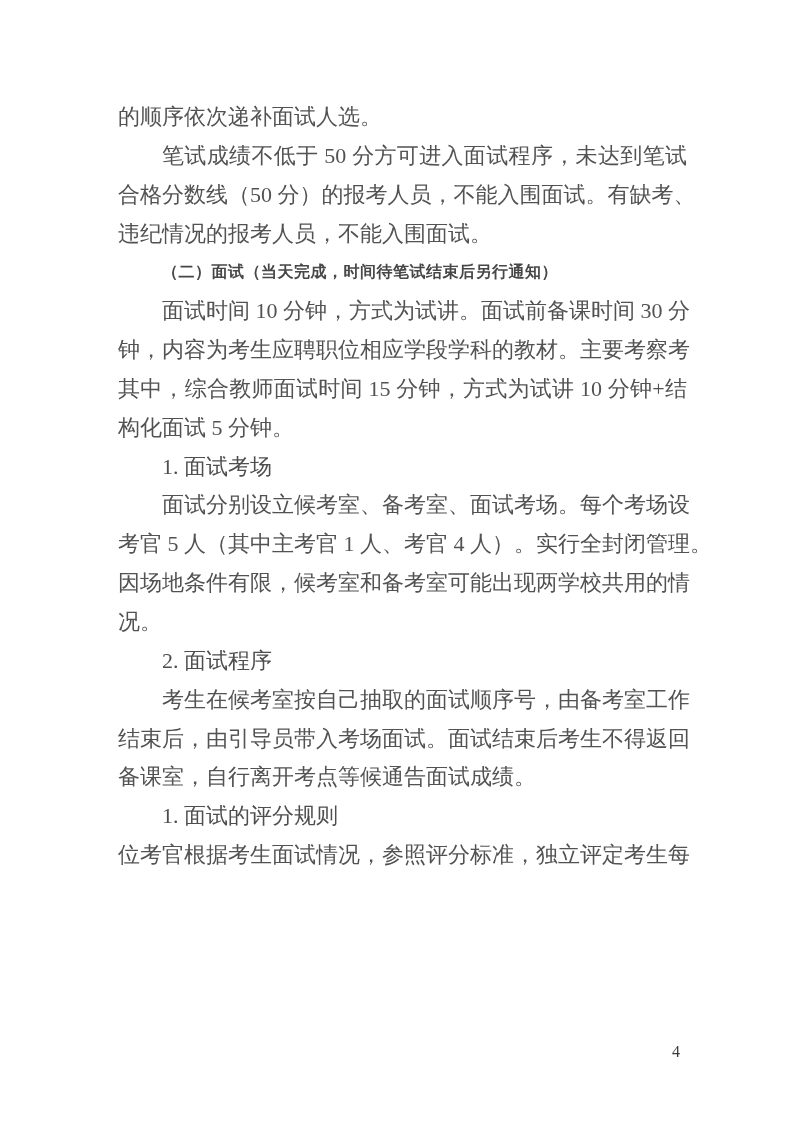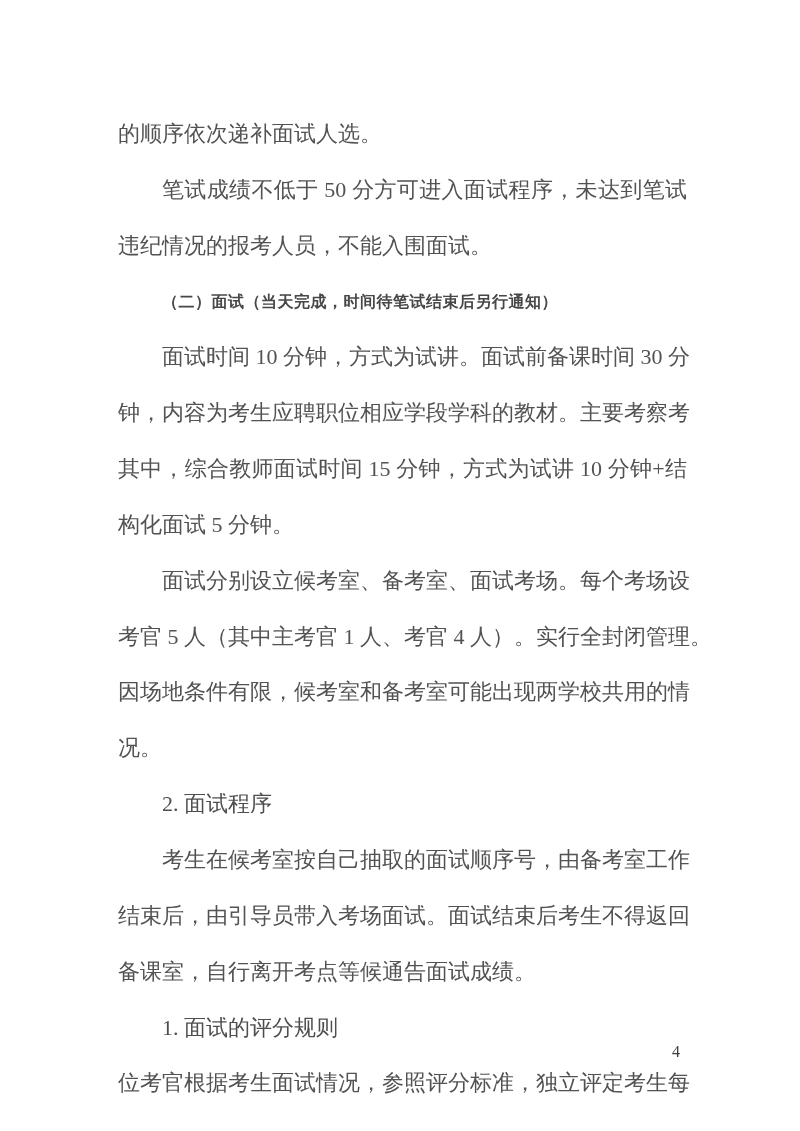--- a/index.html
+++ b/index.html
@@ -22,21 +22,20 @@
     top: 98px;
     width: 569px;
   }
   .line {
     height: 38.85px;
     line-height: 38.85px;
     font-size: 22px;
     color: #525252;
     white-space: nowrap;
     letter-spacing: 0;
-    margin-top: 17px;
   }
   .line.just {
     text-align: justify;
     text-align-last: justify;
     text-justify: inter-character;
   }
   .line.ind {
     padding-left: 44px;
   }
   .line.ind.just {
@@ -63,26 +62,28 @@
     font-family: "Liberation Serif", "DejaVu Serif", serif;
   }
 </style>
 </head>
 <body>
 
 <div class="page">
   <div class="text-block">
     <div class="line">的顺序依次递补面试人选。</div>
     <div class="line ind just">笔试成绩不低于 50 分方可进入面试程序，未达到笔试</div>
+    <div class="line just">合格分数线（50 分）的报考人员，不能入围面试。有缺考、</div>
     <div class="line">违纪情况的报考人员，不能入围面试。</div>
     <div class="line ind heading">（二）面试（当天完成，时间待笔试结束后另行通知）</div>
     <div class="line ind just">面试时间 10 分钟，方式为试讲。面试前备课时间 30 分</div>
     <div class="line just">钟，内容为考生应聘职位相应学段学科的教材。主要考察考</div>
     <div class="line just">其中，综合教师面试时间 15 分钟，方式为试讲 10 分钟+结</div>
     <div class="line">构化面试 5 分钟。</div>
+    <div class="line ind sub">1. 面试考场</div>
     <div class="line ind just">面试分别设立候考室、备考室、面试考场。每个考场设</div>
     <div class="line just">考官 5 人（其中主考官 1 人、考官 4 人）。实行全封闭管理。</div>
     <div class="line just">因场地条件有限，候考室和备考室可能出现两学校共用的情</div>
     <div class="line">况。</div>
     <div class="line ind sub">2. 面试程序</div>
     <div class="line ind just">考生在候考室按自己抽取的面试顺序号，由备考室工作</div>
     <div class="line just">结束后，由引导员带入考场面试。面试结束后考生不得返回</div>
     <div class="line">备课室，自行离开考点等候通告面试成绩。</div>
     <div class="line ind sub">1. 面试的评分规则</div>
     <div class="line just">位考官根据考生面试情况，参照评分标准，独立评定考生每</div>

